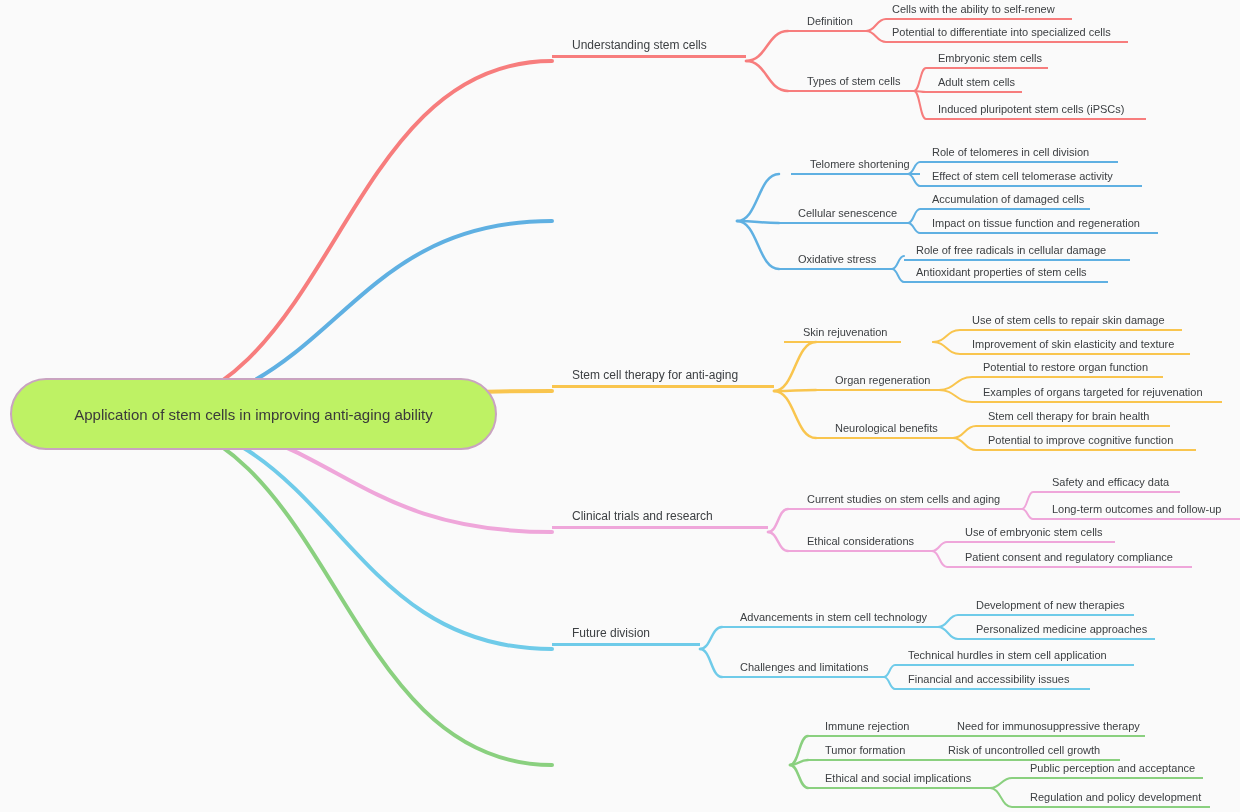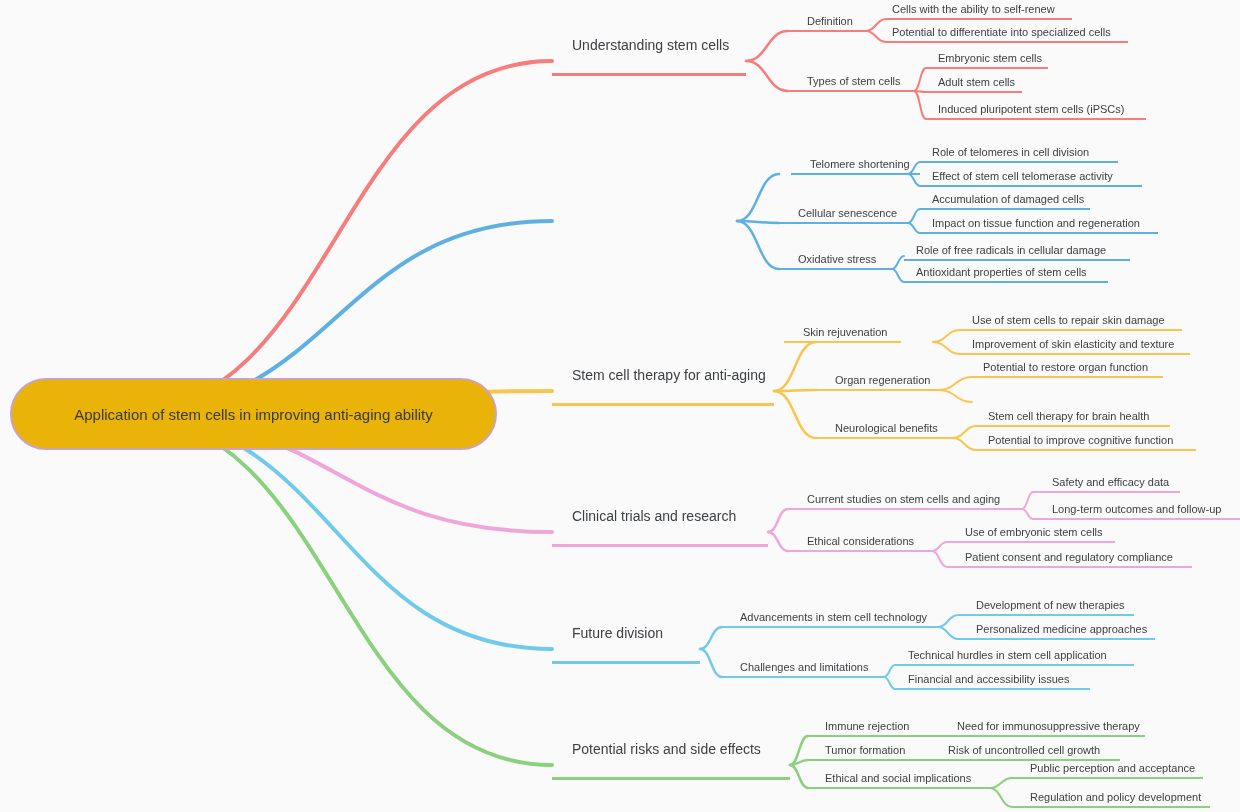--- a/index.html
+++ b/index.html
@@ -6,30 +6,30 @@
   #canvas{
     position:relative;width:1240px;height:812px;background:#fafafa;overflow:hidden;
     font-family:"Liberation Sans",sans-serif;
   }
   #links{position:absolute;left:0;top:0;z-index:0;}
   .node{
     position:absolute;z-index:1;box-sizing:border-box;white-space:nowrap;
     color:#3d4043;font-size:11px;line-height:13px;padding:0 0 2px 0;
     border-bottom:2px solid #999;cursor:pointer;
   }
-  .node.l1{font-size:14px;line-height:18px;padding-bottom:19px;border-bottom-width:3px;}
+  .node.l1{font-size:12px;line-height:18px;padding-bottom:1px;border-bottom-width:3px;}
   .b1{border-bottom-color:#f77d7d;}
   .b2{border-bottom-color:#5fb0e2;}
   .b3{border-bottom-color:#f9c54e;}
   .b4{border-bottom-color:#efa6da;}
   .b5{border-bottom-color:#6fcbe9;}
   .b6{border-bottom-color:#8ad07f;}
   #r{
     position:absolute;z-index:2;left:10px;top:378px;width:487px;height:72px;
-    background:#eab308;border:2px solid #c9a3c0;border-radius:36px;
+    background:#bef264;border:2px solid #c9a3c0;border-radius:36px;
     display:flex;align-items:center;justify-content:center;text-align:center;
     color:#3a3a3a;font-size:15px;line-height:21px;padding:0 34px;box-sizing:border-box;
     cursor:pointer;
   }
 </style>
 </head>
 <body>
 
 <div id="canvas">
   <svg id="links" width="1240" height="812">
@@ -105,41 +105,41 @@
   <div class="node l2 b2" id="n23" style="left:779px;top:253px;width:113px;padding-left:19px">Oxidative stress</div>
   <div class="node b2" id="l231" style="left:904px;top:244px;width:226px;padding-left:12px">Role of free radicals in cellular damage</div>
   <div class="node b2" id="l232" style="left:904px;top:266px;width:204px;padding-left:12px">Antioxidant properties of stem cells</div>
 
   <div class="node l1 b3" id="b3" style="left:552px;top:366px;width:222px;padding-left:20px">Stem cell therapy for anti-aging</div>
   <div class="node l2 b3" id="n31" style="left:784px;top:326px;width:117px;padding-left:19px">Skin rejuvenation</div>
   <div class="node b3" id="l311" style="left:960px;top:314px;width:222px;padding-left:12px">Use of stem cells to repair skin damage</div>
   <div class="node b3" id="l312" style="left:960px;top:338px;width:230px;padding-left:12px">Improvement of skin elasticity and texture</div>
   <div class="node l2 b3" id="n32" style="left:816px;top:374px;width:123px;padding-left:19px">Organ regeneration</div>
   <div class="node b3" id="l321" style="left:972px;top:361px;width:191px;padding-left:11px">Potential to restore organ function</div>
+  <div class="node b3" id="l322" style="left:972px;top:386px;width:250px;padding-left:11px">Examples of organs targeted for rejuvenation</div>
   <div class="node l2 b3" id="n33" style="left:816px;top:422px;width:137px;padding-left:19px">Neurological benefits</div>
   <div class="node b3" id="l331" style="left:976px;top:410px;width:194px;padding-left:12px">Stem cell therapy for brain health</div>
   <div class="node b3" id="l332" style="left:976px;top:434px;width:220px;padding-left:12px">Potential to improve cognitive function</div>
 
   <div class="node l1 b4" id="b4" style="left:552px;top:507px;width:216px;padding-left:20px">Clinical trials and research</div>
   <div class="node l2 b4" id="n41" style="left:788px;top:493px;width:234px;padding-left:19px">Current studies on stem cells and aging</div>
   <div class="node b4" id="l411" style="left:1033px;top:476px;width:147px;padding-left:19px">Safety and efficacy data</div>
   <div class="node b4" id="l412" style="left:1033px;top:503px;width:207px;padding-left:19px">Long-term outcomes and follow-up</div>
   <div class="node l2 b4" id="n42" style="left:788px;top:535px;width:144px;padding-left:19px">Ethical considerations</div>
   <div class="node b4" id="l421" style="left:947px;top:526px;width:168px;padding-left:18px">Use of embryonic stem cells</div>
   <div class="node b4" id="l422" style="left:947px;top:551px;width:245px;padding-left:18px">Patient consent and regulatory compliance</div>
 
   <div class="node l1 b5" id="b5" style="left:552px;top:624px;width:148px;padding-left:20px">Future division</div>
   <div class="node l2 b5" id="n51" style="left:722px;top:611px;width:216px;padding-left:18px">Advancements in stem cell technology</div>
   <div class="node b5" id="l511" style="left:958px;top:599px;width:176px;padding-left:18px">Development of new therapies</div>
   <div class="node b5" id="l512" style="left:958px;top:623px;width:197px;padding-left:18px">Personalized medicine approaches</div>
   <div class="node l2 b5" id="n52" style="left:722px;top:661px;width:162px;padding-left:18px">Challenges and limitations</div>
   <div class="node b5" id="l521" style="left:895px;top:649px;width:239px;padding-left:13px">Technical hurdles in stem cell application</div>
   <div class="node b5" id="l522" style="left:895px;top:673px;width:195px;padding-left:13px">Financial and accessibility issues</div>
 
-  <div class="node l1 b6" id="b6" style="left:552px;top:740px;width:238px;padding-left:20px">Potential risks and side effects</div>
   <div class="node l2 b6" id="n61" style="left:808px;top:720px;width:110px;padding-left:17px">Immune rejection</div>
   <div class="node b6" id="l611" style="left:940px;top:720px;width:205px;padding-left:17px">Need for immunosuppressive therapy</div>
   <div class="node l2 b6" id="n62" style="left:808px;top:744px;width:106px;padding-left:17px">Tumor formation</div>
   <div class="node b6" id="l621" style="left:932px;top:744px;width:188px;padding-left:16px">Risk of uncontrolled cell growth</div>
   <div class="node l2 b6" id="n63" style="left:808px;top:772px;width:182px;padding-left:17px">Ethical and social implications</div>
   <div class="node b6" id="l631" style="left:1012px;top:762px;width:191px;padding-left:18px">Public perception and acceptance</div>
   <div class="node b6" id="l632" style="left:1012px;top:791px;width:198px;padding-left:18px">Regulation and policy development</div>
 </div>
 
 </body></html>

